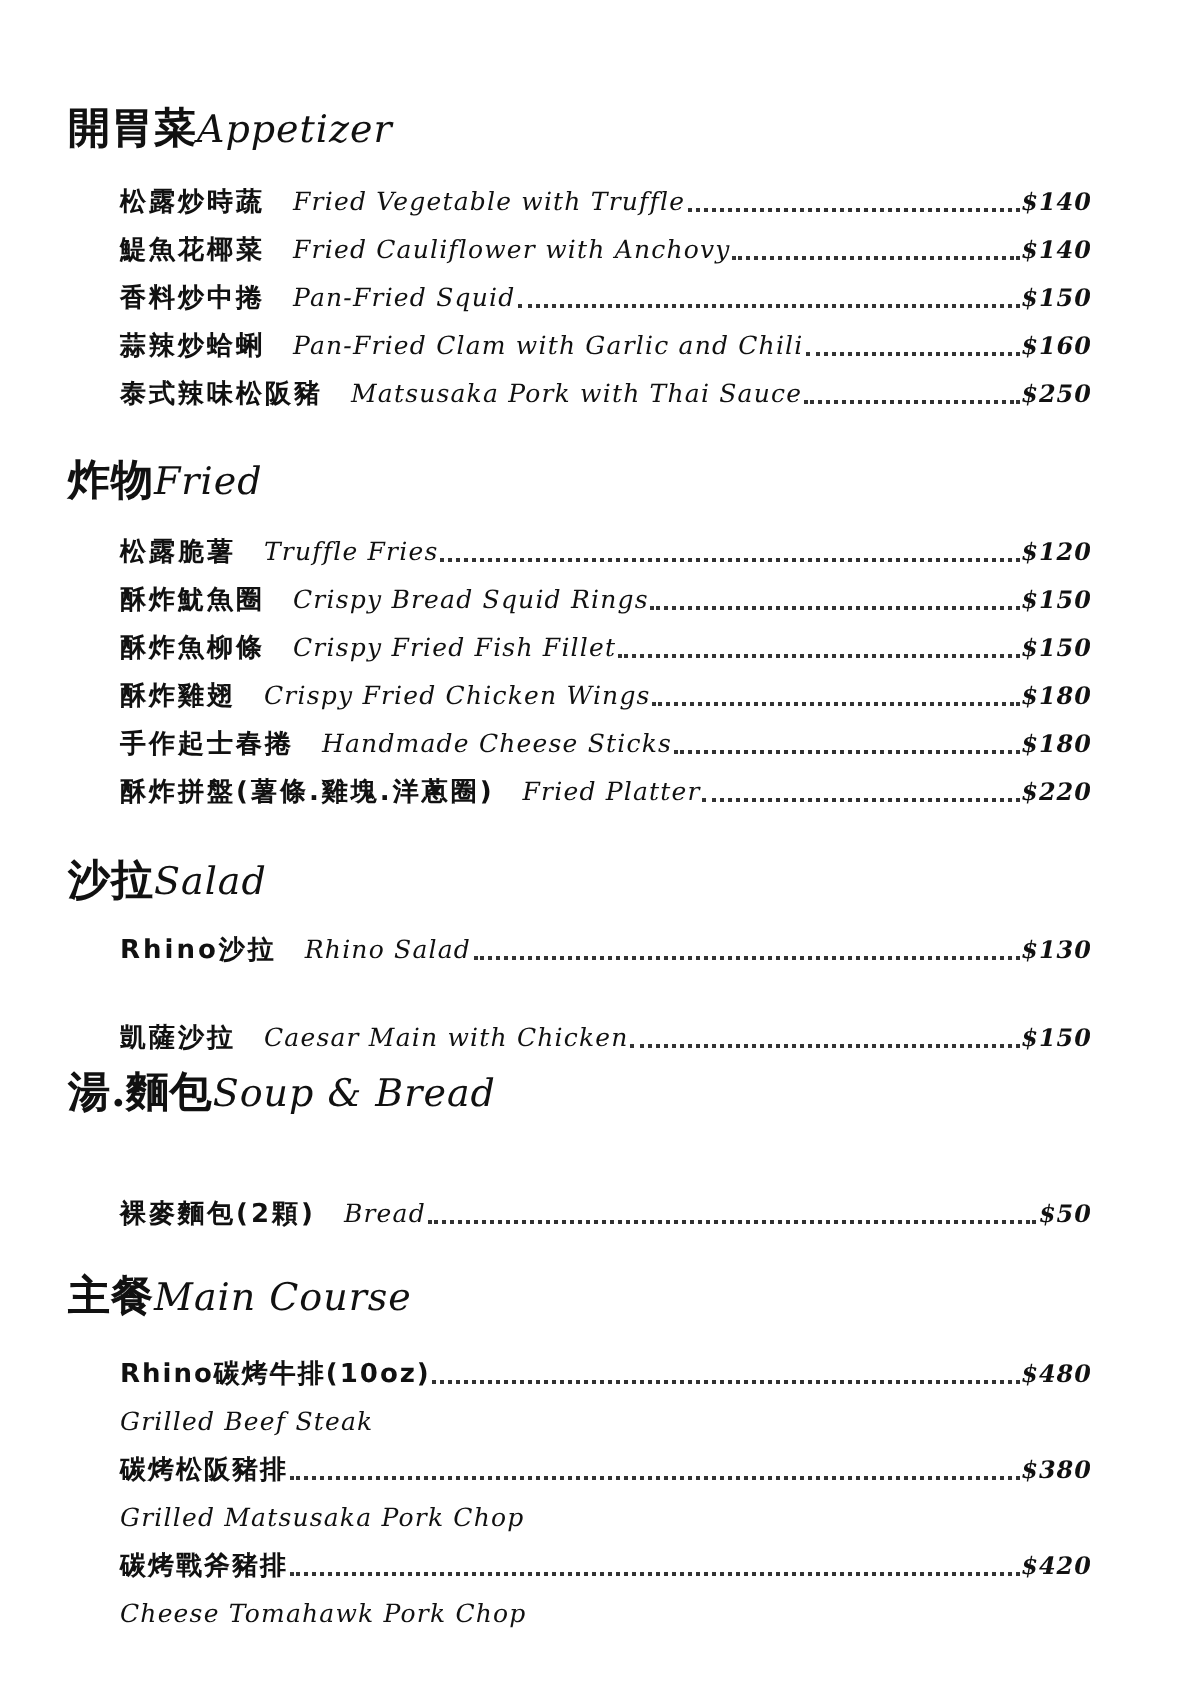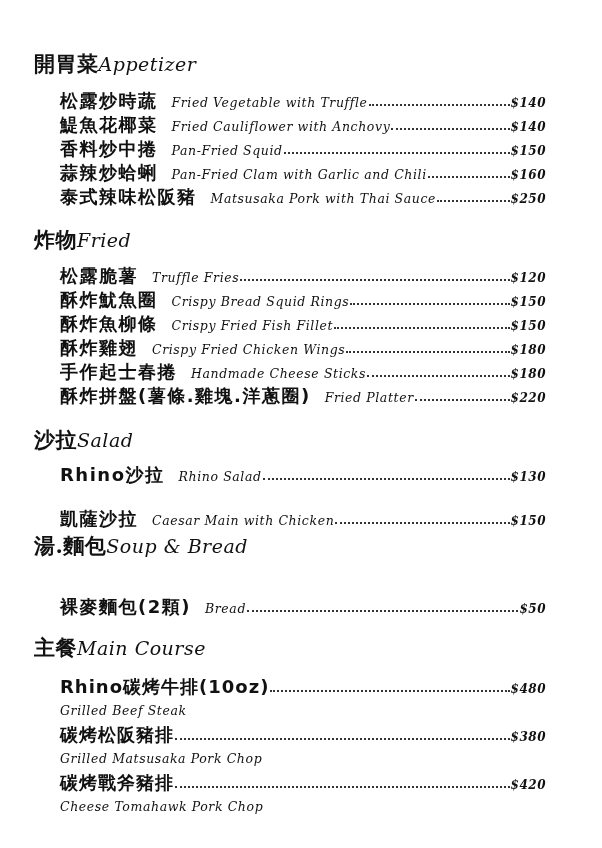--- a/index.html
+++ b/index.html
@@ -43,21 +43,21 @@
       height: 22px;
       display: flex;
       align-items: baseline;
       font-size: 13px;
       line-height: 22px;
       white-space: nowrap;
     }
     .row .zh {
       font-family: "DejaVu Sans", sans-serif;
       font-weight: bold;
-      font-size: 18px;
+      font-size: 13px;
       letter-spacing: 1.5px;
       flex: none;
     }
     .row .en {
       font-family: "DejaVu Serif", serif;
       font-style: italic;
       font-size: 12.5px;
       letter-spacing: 0.6px;
       margin-left: 14px;
       flex: none;

